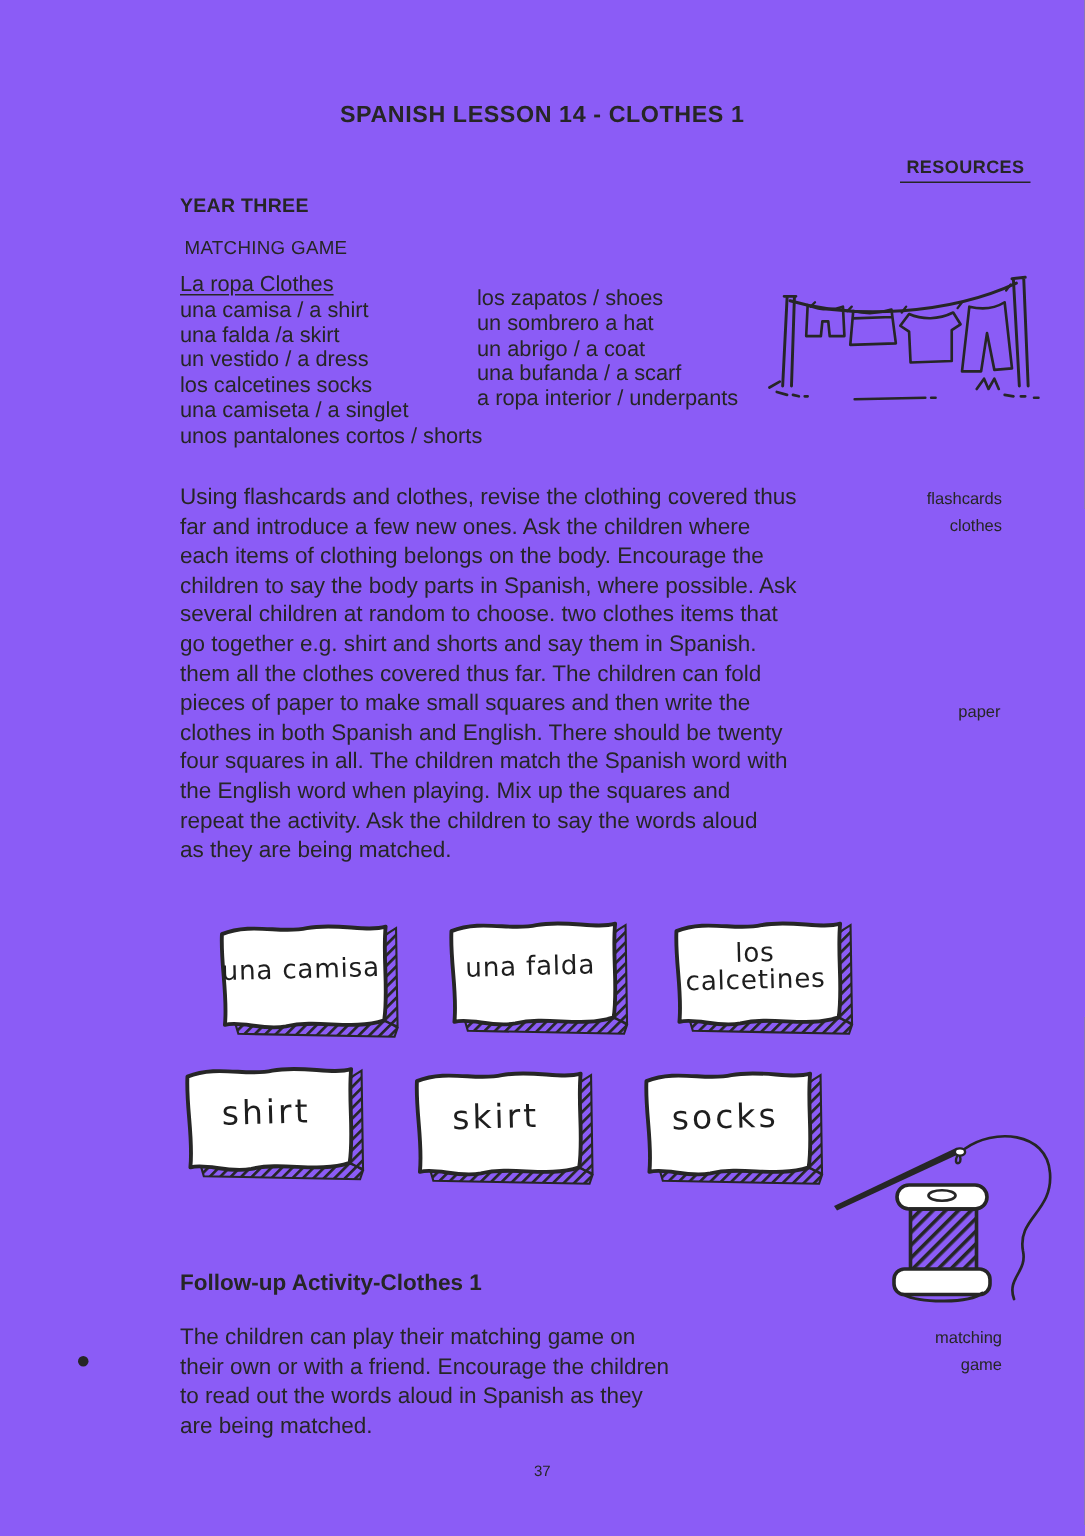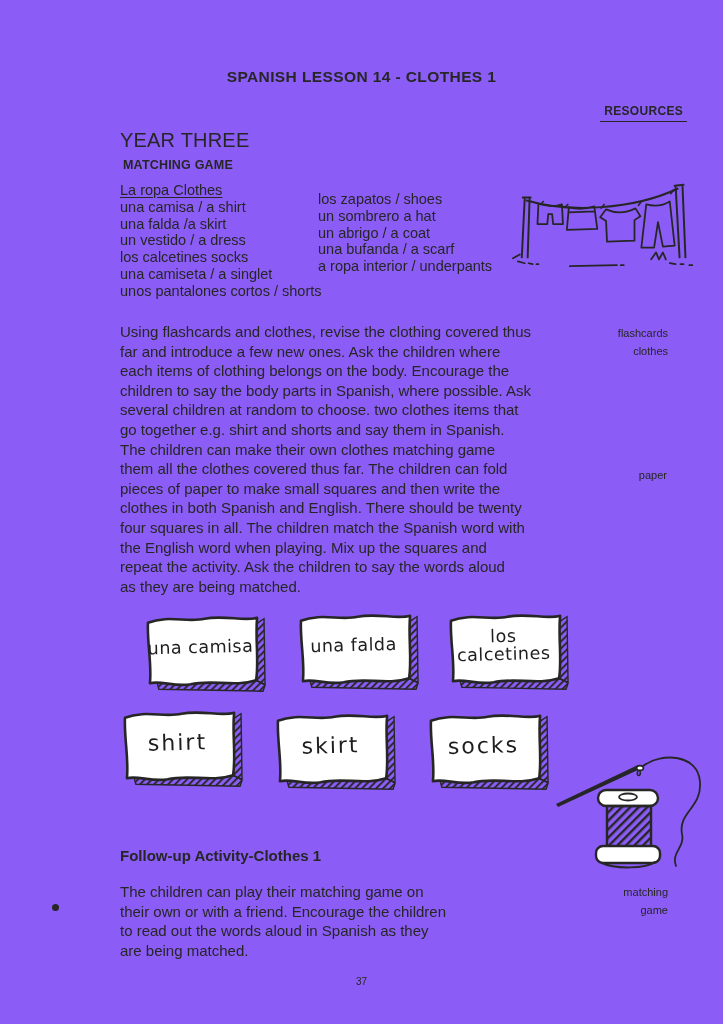--- a/index.html
+++ b/index.html
@@ -7,22 +7,22 @@
     position:relative;width:723px;height:1024px;margin:0 auto;
     background:#8b5cf6;overflow:hidden;
     font-family:"Liberation Sans","DejaVu Sans",sans-serif;
     color:#262626;
   }
   .abs{position:absolute;}
   .doc-title{top:68px;left:0;width:723px;text-align:center;
     font-size:15.5px;font-weight:bold;letter-spacing:.4px;}
   .resources{top:104px;right:36px;font-size:12px;font-weight:600;
     letter-spacing:.3px;border-bottom:1.6px solid #262626;padding:0 4px 3px 4px;}
-  .year-heading{top:129px;left:120px;font-size:20px;font-weight:normal;letter-spacing:.2px;}
-  .activity-heading{top:158px;left:123px;font-size:12.5px;font-weight:bold;letter-spacing:.2px;text-align:right;}
+  .year-heading{top:129px;left:120px;font-size:13px;font-weight:bold;letter-spacing:.2px;}
+  .activity-heading{top:158px;left:123px;font-size:12.5px;font-weight:normal;letter-spacing:.2px;text-align:right;}
   .vocab-col1{top:182px;left:120px;font-size:14.5px;line-height:16.8px;}
   .vocab-col2{top:191px;left:318px;font-size:14.5px;line-height:16.8px;}
   .vocab-title{text-decoration:underline;text-underline-offset:2px;}
   .body-text{font-size:15px;line-height:19.6px;}
   .main-par{top:322px;left:120px;width:475px;}
   .margin-label{font-size:11px;line-height:17.5px;text-align:right;}
   .lbl-flashcards{top:325px;right:55px;}
   .lbl-paper{top:467px;right:56px;}
   .lbl-matching{top:884px;right:55px;}
   .followup-heading{top:847px;left:120px;font-size:15px;font-weight:bold;}
@@ -105,21 +105,20 @@
     <path class="ink" stroke-width="1.8" d="M2,83 l7,-4 M7,86 l7,2 M18,88 l4,1 M26,89 l2,0 M60,91 l48,-1 M112,90 l3,0 M143,84 l5,-7 l3,7 l4,-7 l3,7 M162,88 l6,1 M173,89 l3,0 M182,90 l3,0"></path>
   </svg>
 
   <div class="abs main-par body-text">
       <div class="body-line">Using flashcards and clothes, revise the clothing covered thus</div>
       <div class="body-line">far and introduce a few new ones. Ask the children where</div>
       <div class="body-line">each items of clothing belongs on the body. Encourage the</div>
       <div class="body-line">children to say the body parts in Spanish, where possible. Ask</div>
       <div class="body-line">several children at random to choose. two clothes items that</div>
       <div class="body-line">go together e.g. shirt and shorts and say them in Spanish.</div>
-      <div class="body-line">The children can make their own clothes matching game</div>
       <div class="body-line">them all the clothes covered thus far. The children can fold</div>
       <div class="body-line">pieces of paper to make small squares and then write the</div>
       <div class="body-line">clothes in both Spanish and English. There should be twenty</div>
       <div class="body-line">four squares in all. The children match the Spanish word with</div>
       <div class="body-line">the English word when playing. Mix up the squares and</div>
       <div class="body-line">repeat the activity. Ask the children to say the words aloud</div>
       <div class="body-line">as they are being matched.</div>
     </div>
 
   <div class="abs margin-label lbl-flashcards">

